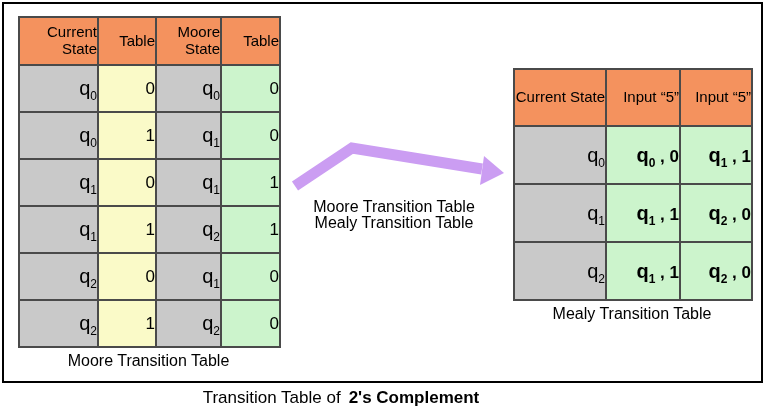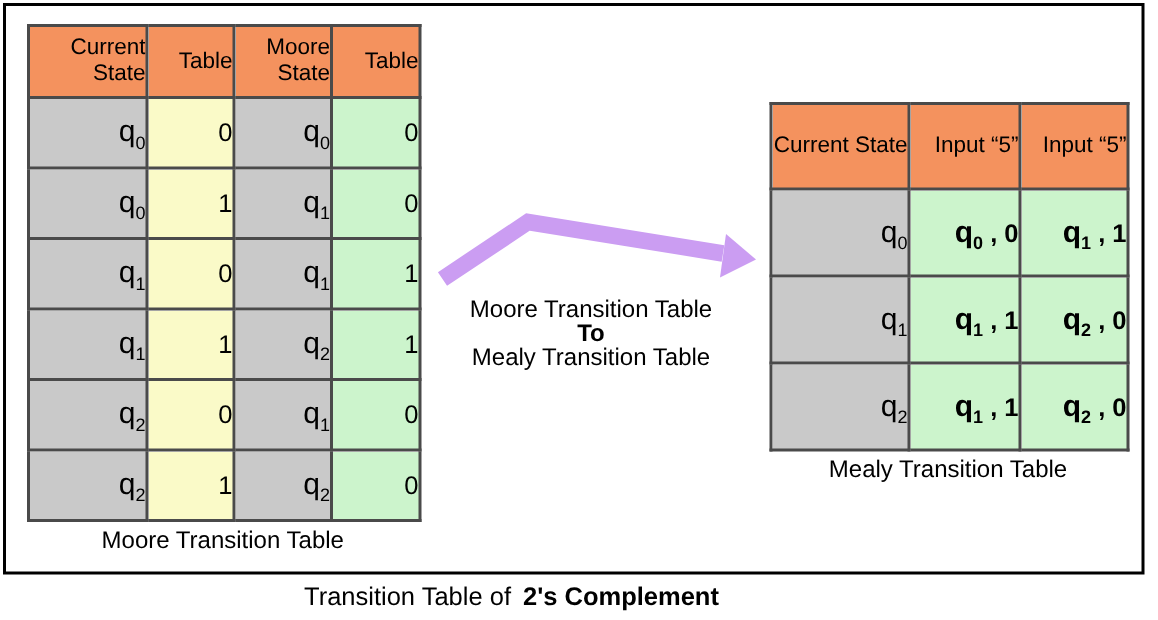--- a/index.html
+++ b/index.html
@@ -147,21 +147,20 @@
     <div class="table-caption">Moore Transition Table</div>
   </div>
 
   <svg class="arrow-svg" width="218" height="52" viewBox="0 0 218 52">
     <path class="arrow-line" d="M 5 46 L 62 8 L 192 29"></path>
     <polygon class="arrow-head" points="214,33 190,45 194,16"></polygon>
   </svg>
 
   <div class="mid-label">
     <div>Moore Transition Table</div>
-    <div class="bold-line">To</div>
     <div>Mealy Transition Table</div>
   </div>
 
   <div class="mealy-wrap">
     <table class="mealy">
       <colgroup>
         <col style="width:92px">
           <col style="width:74px">
           <col style="width:72px">
       </colgroup>

